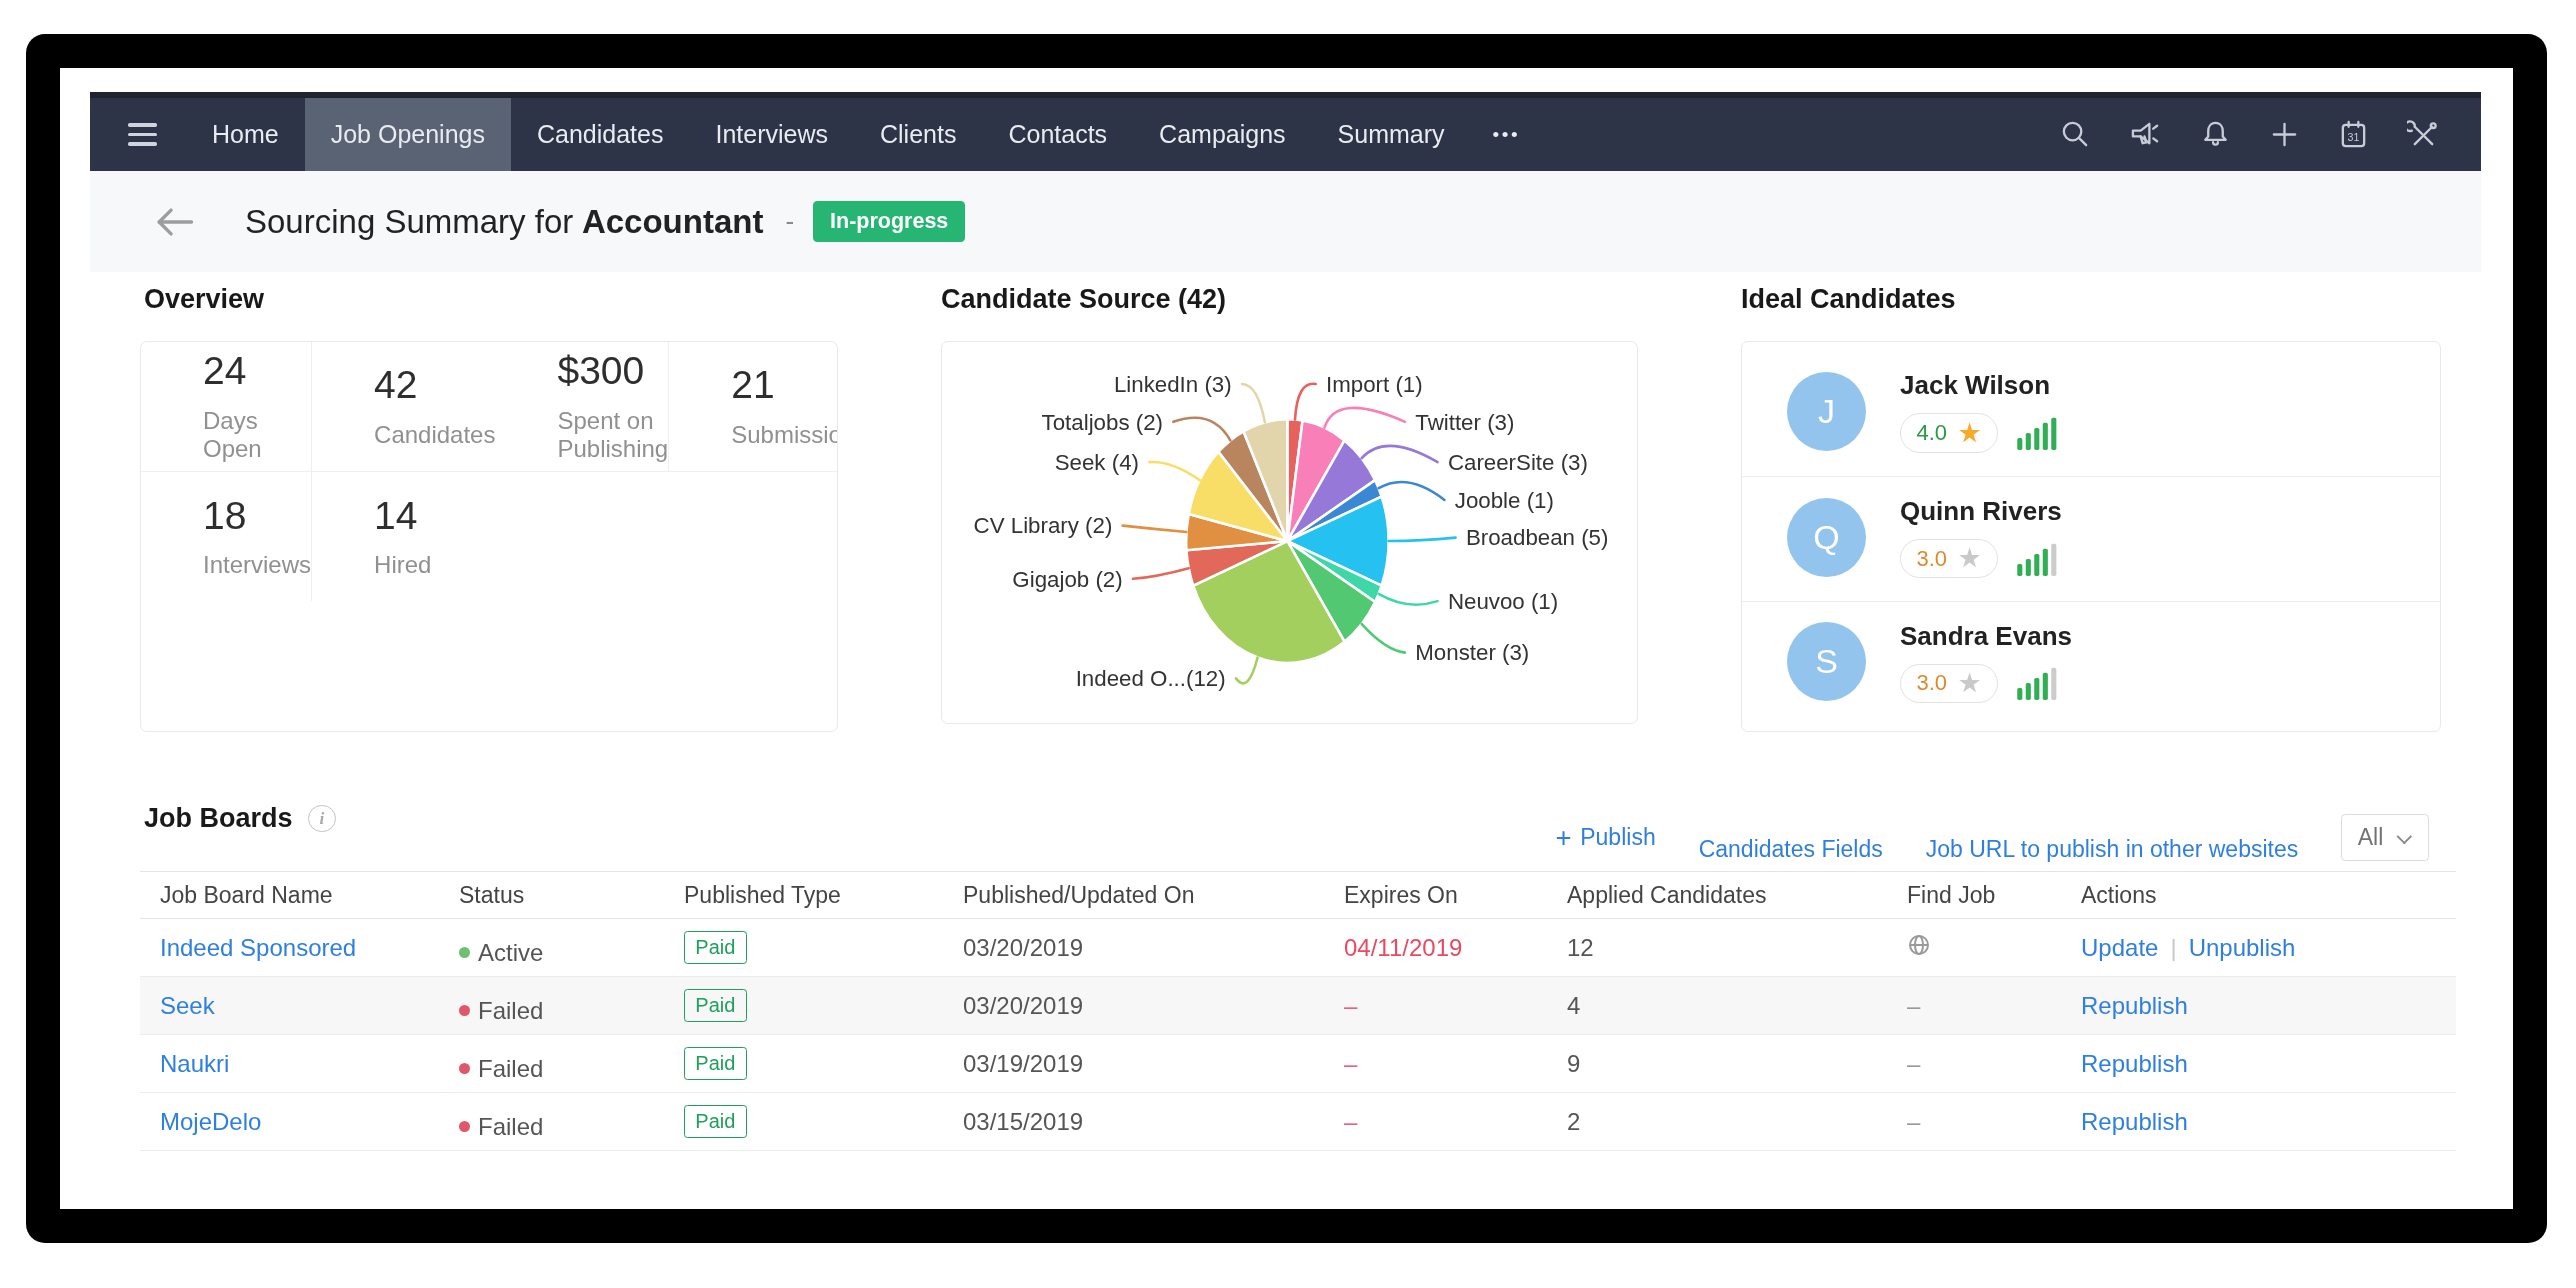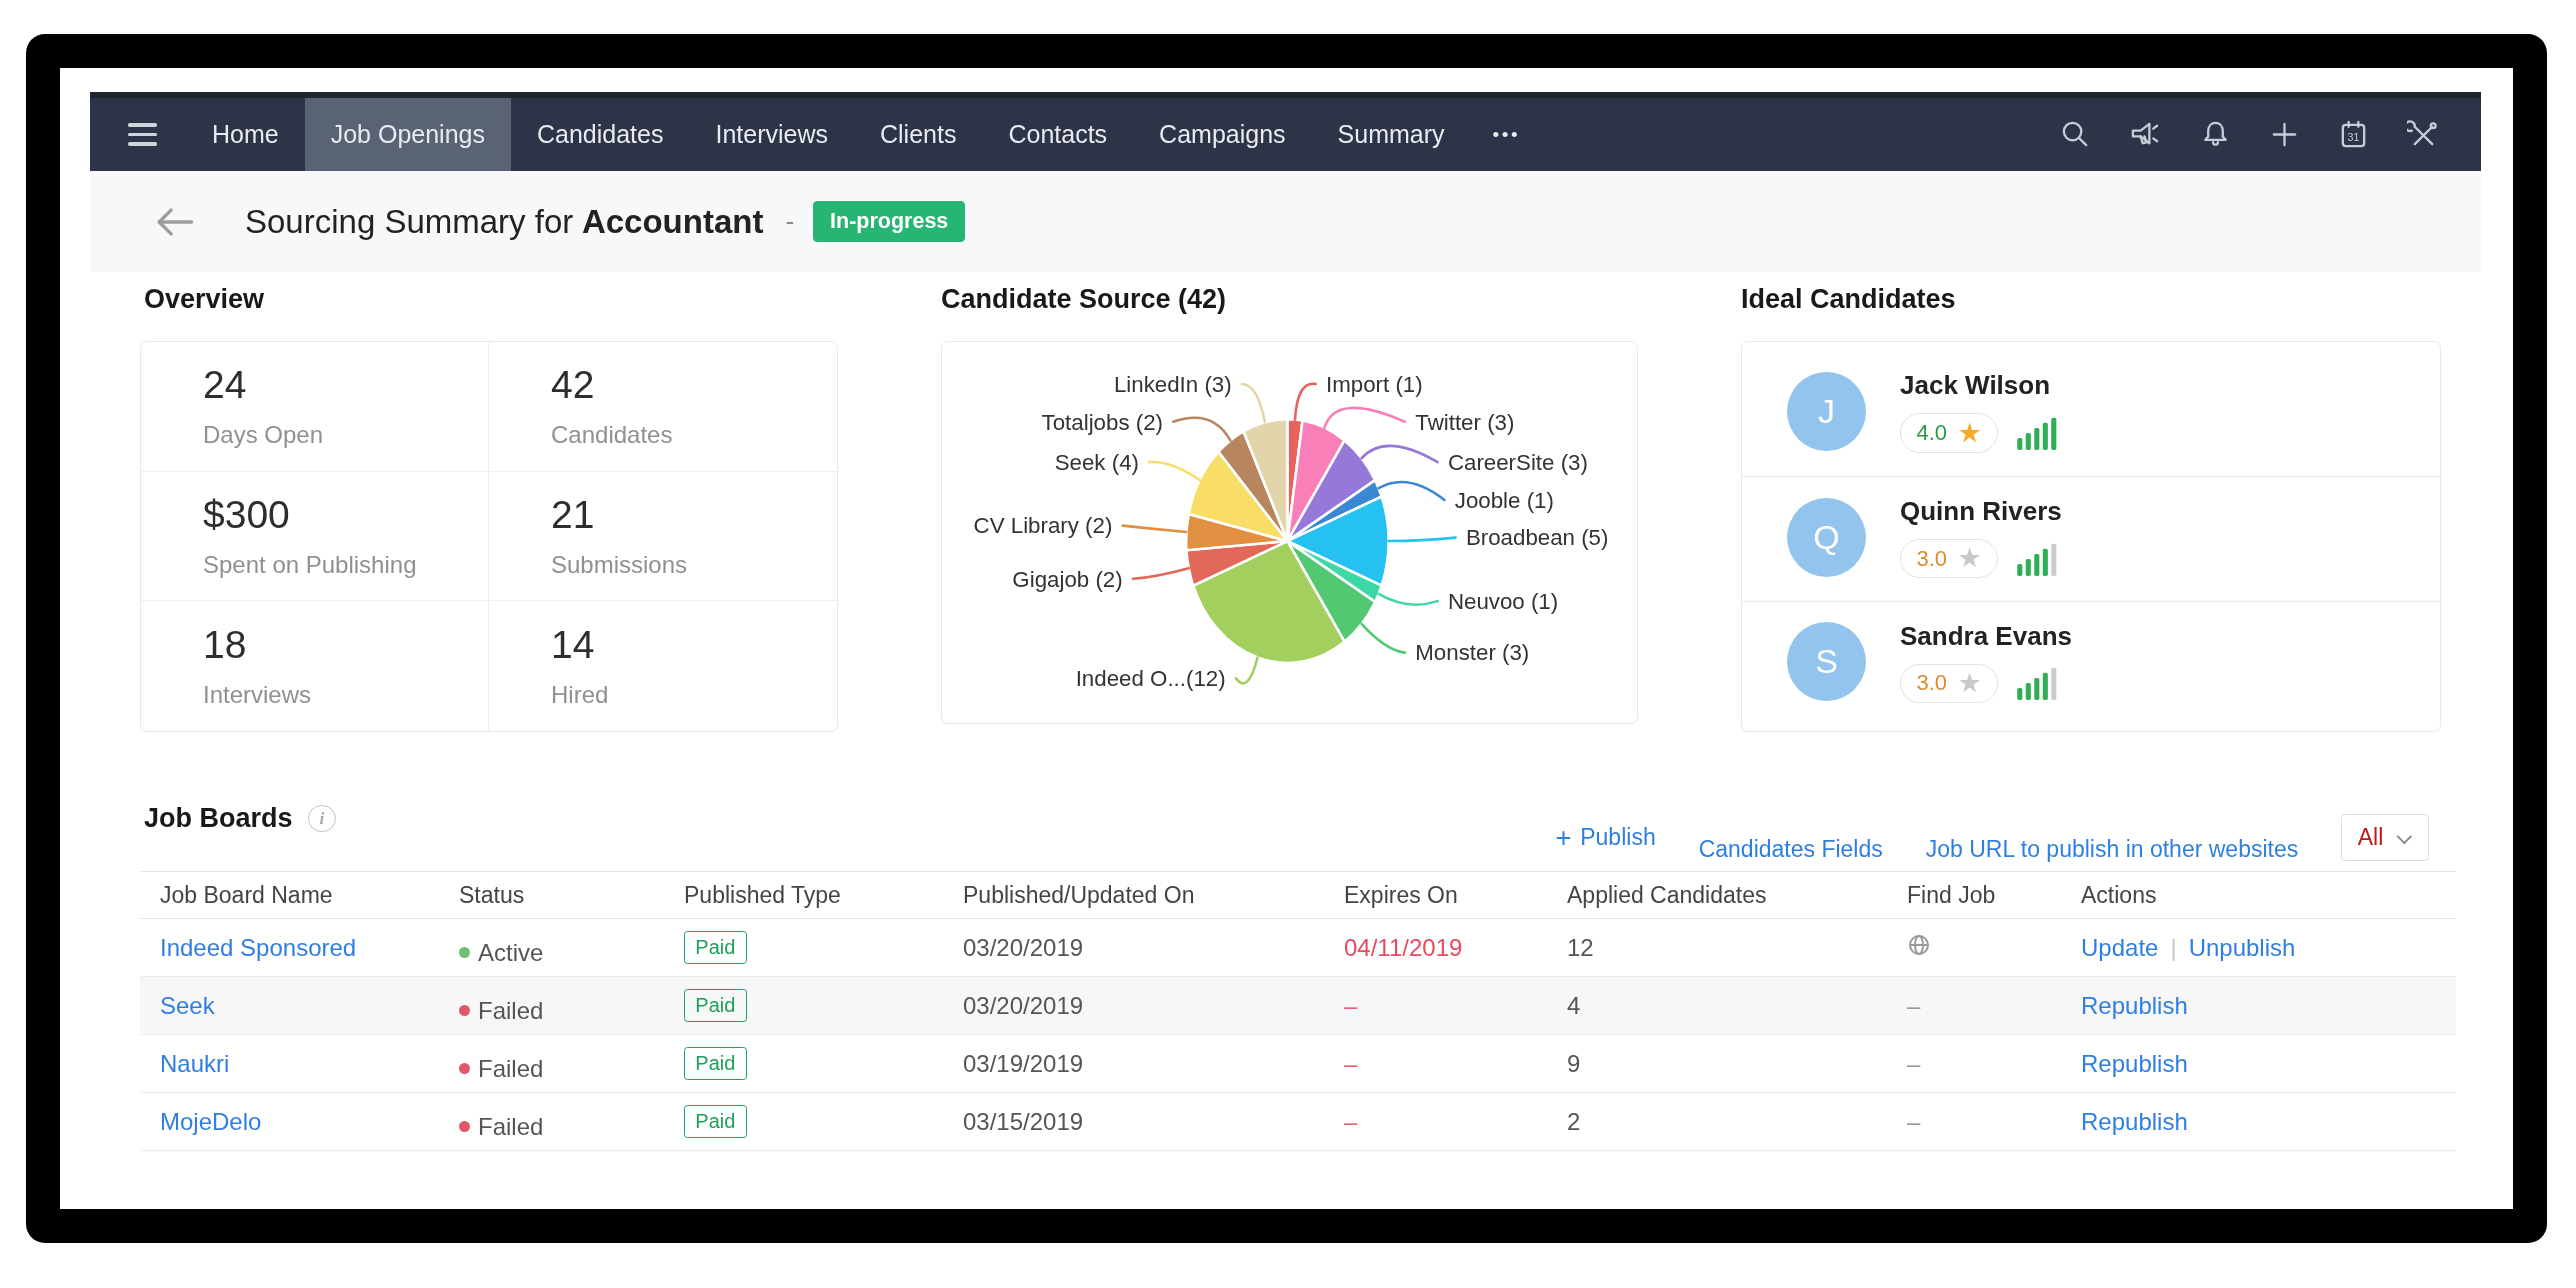--- a/index.html
+++ b/index.html
@@ -43,21 +43,21 @@
   #ideal-heading { left:1681px; }
   #jobboards-heading { position:absolute; top:735px; left:84px; font-size:27px; font-weight:600;
                        color:#191919; display:flex; align-items:center; gap:15.5px; }
   .info-icon { width:27.5px; height:27.5px; border:1.7px solid #c2c2c2; border-radius:50%; color:#a9a9a9;
                font-size:17px; display:flex; align-items:center; justify-content:center;
                font-style:italic; font-family:"Liberation Serif", serif; }
 
   
   .stats-card { position:absolute; left:80px; top:273px; width:698px; height:391px;
                 border:0.9px solid #e9e9e9; border-radius:6.9px; background:#fff;
-                display:grid; grid-template-columns:1fr 1fr; grid-template-rows:1fr 1fr 1fr; overflow:hidden; }
+                display:grid; grid-template-columns:1fr 1fr 1fr 1fr; grid-template-rows:1fr 1fr 1fr; overflow:hidden; }
   .stat { display:flex; flex-direction:column; justify-content:center; padding-left:62px; gap:13.7px; }
   .stat:nth-child(odd) { border-right:0.9px solid #efefef; }
   .stat:nth-child(-n+4) { border-bottom:0.9px solid #efefef; }
   .stat .value { font-size:39px; color:#2e2e2e; }
   .stat .label { font-size:24px; color:#909090; }
 
   
   .chart-card { position:absolute; left:881px; top:273px; width:697px; height:383px;
                 border:0.9px solid #e9e9e9; border-radius:6.9px; background:#fff; }
   .chart-card svg { display:block; }
@@ -80,21 +80,21 @@
   .rating-val { font-size:22px; font-weight:400; }
   .rating-star { font-size:27px; line-height:1; }
 
   
   .jb-toolbar { position:absolute; top:744px; right:84px; display:flex; align-items:center;
                 gap:43px; font-size:23px; }
   .jb-link { color:#2f7fe0; cursor:pointer; white-space:nowrap;margin-top:24px; }
   .publish-link { display:flex; align-items:center; gap:8.6px; color:#2f7fe0; cursor:pointer; }
   .plus-glyph { font-size:27.5px; font-weight:400; }
   .jb-filter { display:flex; align-items:center; gap:13.7px; border:1.7px solid #dcdcdc; border-radius:4.3px;
-               padding:8.6px 15.5px; color:#b91c1c; background:#fff; cursor:pointer; }
+               padding:8.6px 15.5px; color:#737373; background:#fff; cursor:pointer; }
   .chev { width:15.5px; height:15.5px; display:inline-block; position:relative; }
   .chev::after { content:""; position:absolute; left:1.7px; top:0.9px; width:8.6px; height:8.6px;
                  border-right:2.6px solid #8a8a8a; border-bottom:2.6px solid #8a8a8a; transform:rotate(45deg); }
 
   
   .jb-table { position:absolute; left:80px; top:803px; width:2316px; }
   .t-header, .t-row { display:grid;
        grid-template-columns:319px 225px 279px 381px 223px 340px 174px 355px;
        align-items:center; }
   .t-header { height:48px; font-size:23px; color:#444;

